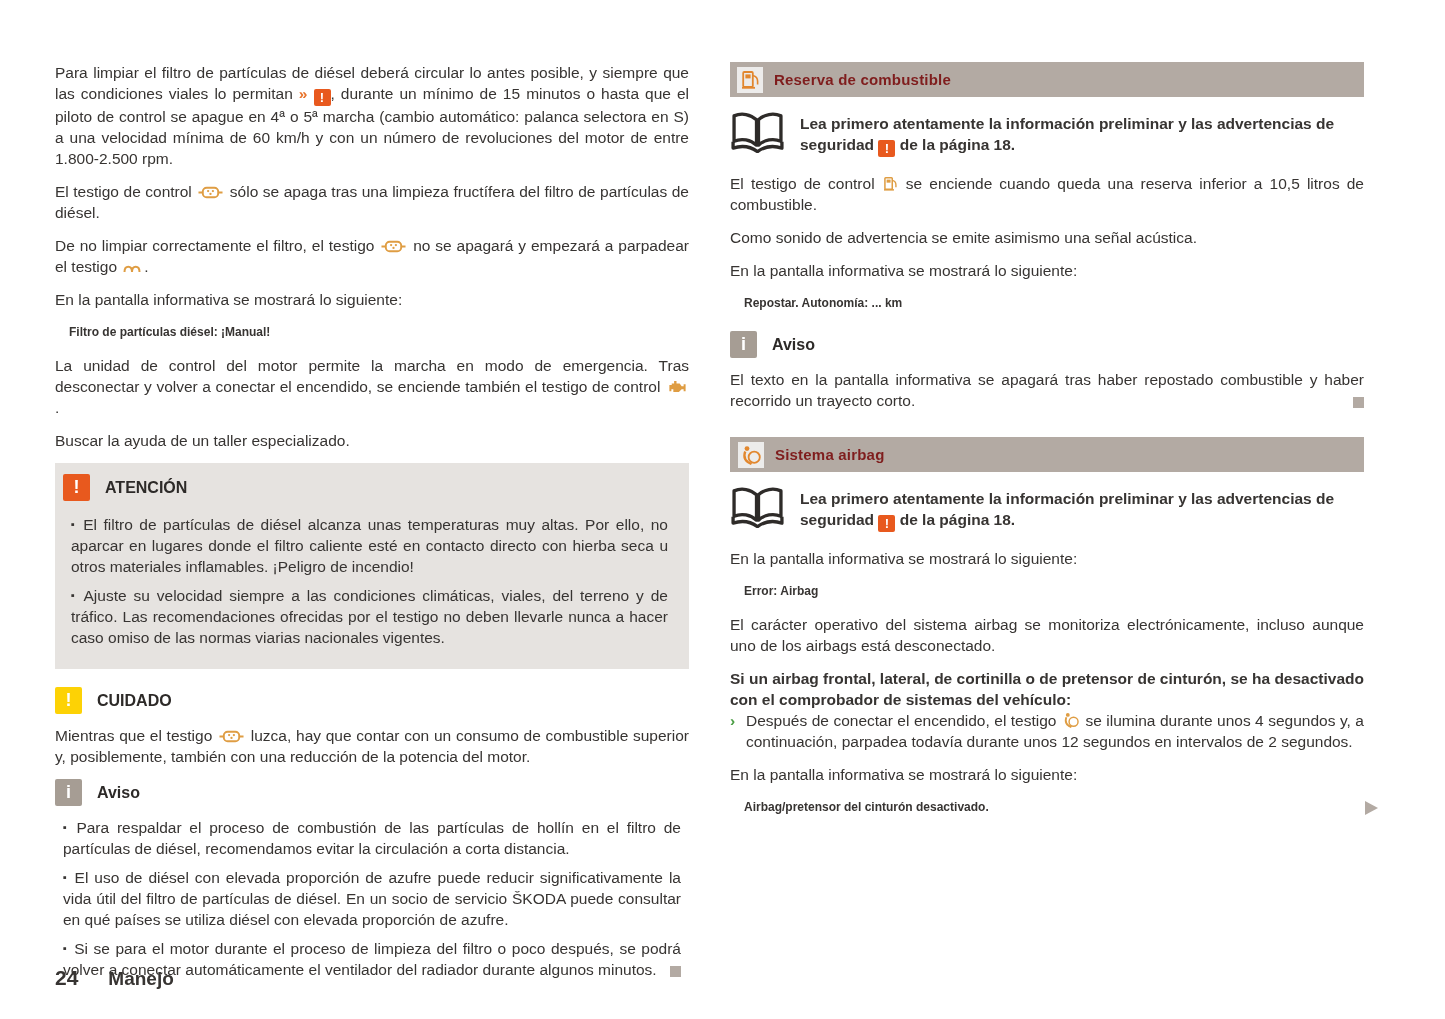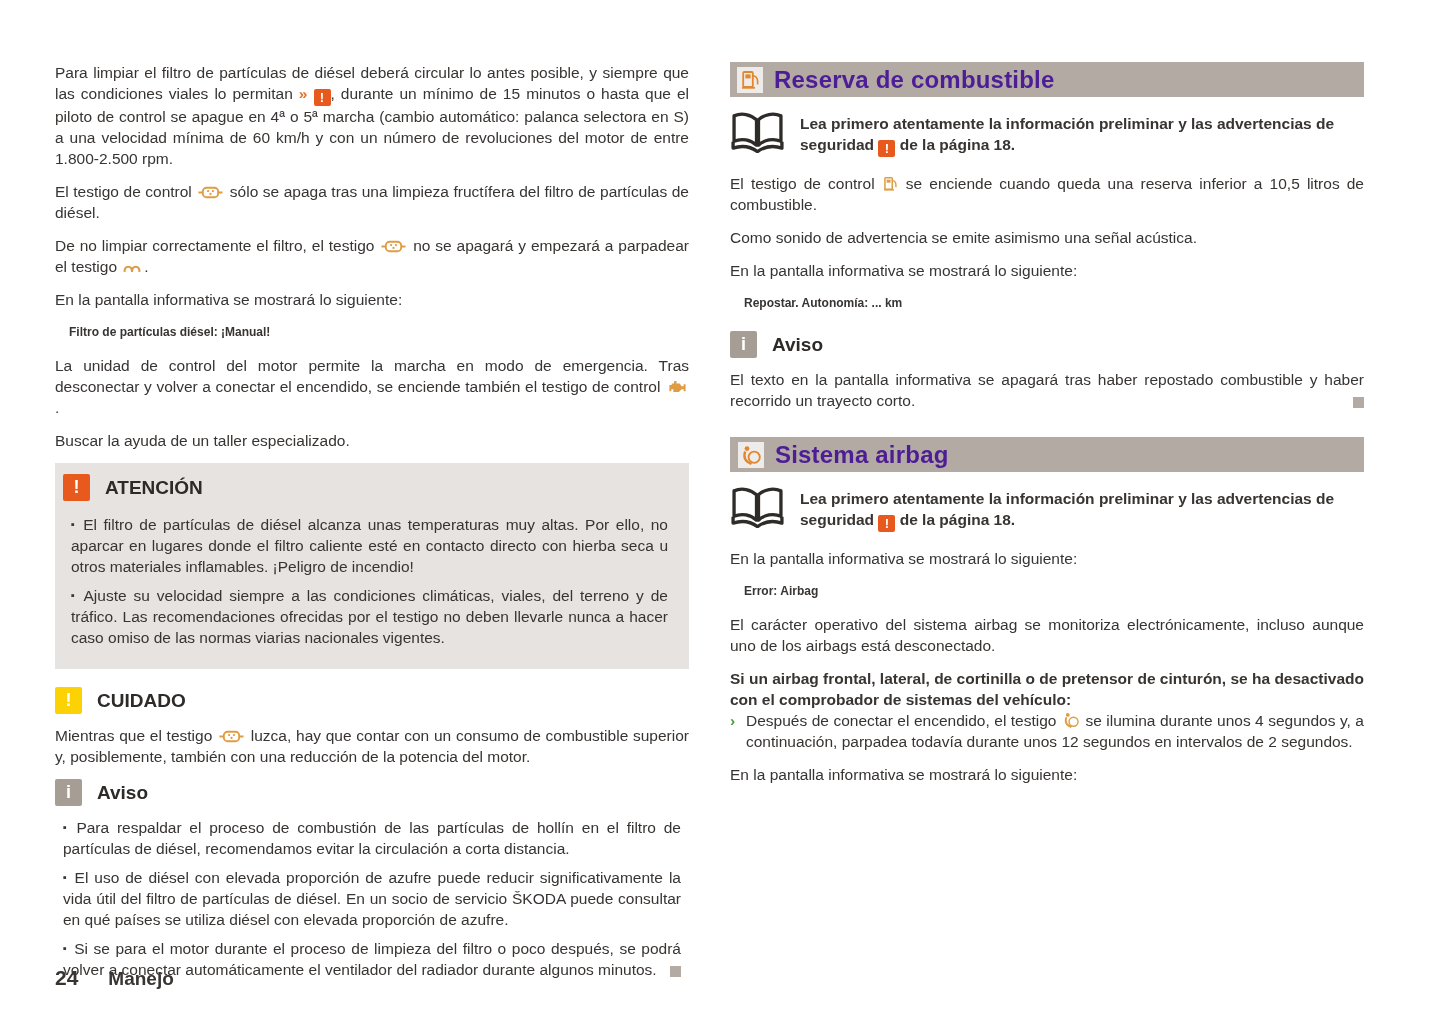--- a/index.html
+++ b/index.html
@@ -23,34 +23,34 @@
   }
   .inline-ico{display:inline-block;vertical-align:-2px;margin:0 2px;}
   
   .band{
     display:flex;align-items:center;height:35px;background:#b3aaa3;
     margin:0 0 13px 0;padding-left:7px;gap:11px;
   }
   .band-ico{
     width:26px;height:26px;background:#edeceb;display:flex;align-items:center;justify-content:center;flex:0 0 auto;
   }
-  .band-title{font-size:24px;font-weight:bold;color:#4c1d95;letter-spacing:.2px;text-align:right;}
+  .band-title{font-size:15px;font-weight:bold;color:#7f1d1d;letter-spacing:.2px;text-align:right;}
   
   .booknote{display:flex;gap:15px;margin:14px 0 16px 0;align-items:flex-start;}
   .booknote .txt{font-size:15.5px;line-height:21px;font-weight:bold;padding-top:2px;}
   
   .boxhead{display:flex;align-items:center;gap:15px;margin:0 0 11px 0;}
   .sq-ico{
     width:27px;height:27px;border-radius:2px;color:#fff;font-weight:bold;font-size:18px;
     display:flex;align-items:center;justify-content:center;flex:0 0 auto;
   }
   .sq-attention{background:#e8591e;}
   .sq-caution{background:#fdd205;}
   .sq-notice{background:#a69d94;}
-  .boxhead .t{font-size:19px;font-weight:bold;color:#2d2a28;}
+  .boxhead .t{font-size:16px;font-weight:bold;color:#2d2a28;}
   .graybox{background:#e6e3e0;padding:11px 13px 13px 8px;margin:4px 0 18px 0;}
   .graybox .boxhead{margin-bottom:13px;}
   .bullet{font-size:11px;vertical-align:2px;margin-right:6px;}
   .section{margin-bottom:4px;}
   .greenli{display:flex;font-size:15.5px;line-height:21px;margin:0 0 12px 0;}
   .greenli .mk{color:#4b9e45;font-weight:bold;flex:0 0 16px;}
   .greenli .tx{text-align:justify;}
   .endmark{position:absolute;right:0;bottom:3px;width:11px;height:11px;background:#b3aaa3;}
   .rel{position:relative;}
   .cont-arrow{
@@ -213,19 +213,20 @@
     <span class="mk">›</span>
     <span class="tx"><span>Después de conectar el encendido, el testigo </span><span class="inline-ico"><svg width="16" height="16" viewBox="0 0 20 20">
             <circle cx="6" cy="3.6" r="2.4" fill="#df9d43"></circle>
             <path d="M4.2 6.5 C2.8 10.5 3.4 14.5 6.8 17 L10.5 19" fill="none" stroke="#df9d43" stroke-width="2.4"></path>
             <circle cx="13.2" cy="12.2" r="5.6" fill="none" stroke="#df9d43" stroke-width="1.8"></circle>
           </svg></span><span> se ilumina durante unos 4 segundos y, a continuación, parpadea todavía durante unos 12 segundos en intervalos de 2 segundos.</span></span>
   </div>
 
   <p class="body">En la pantalla informativa se mostrará lo siguiente:</p>
 
+  <div class="display-line rel" style="margin-right:-14px;"><span>Airbag/pretensor del cinturón desactivado.</span><span class="cont-arrow"></span></div>
 
 </div>
 
 <div class="footer">
   <span class="num">24</span>
   <span class="sec">Manejo</span>
 </div>
 
 </body></html>

